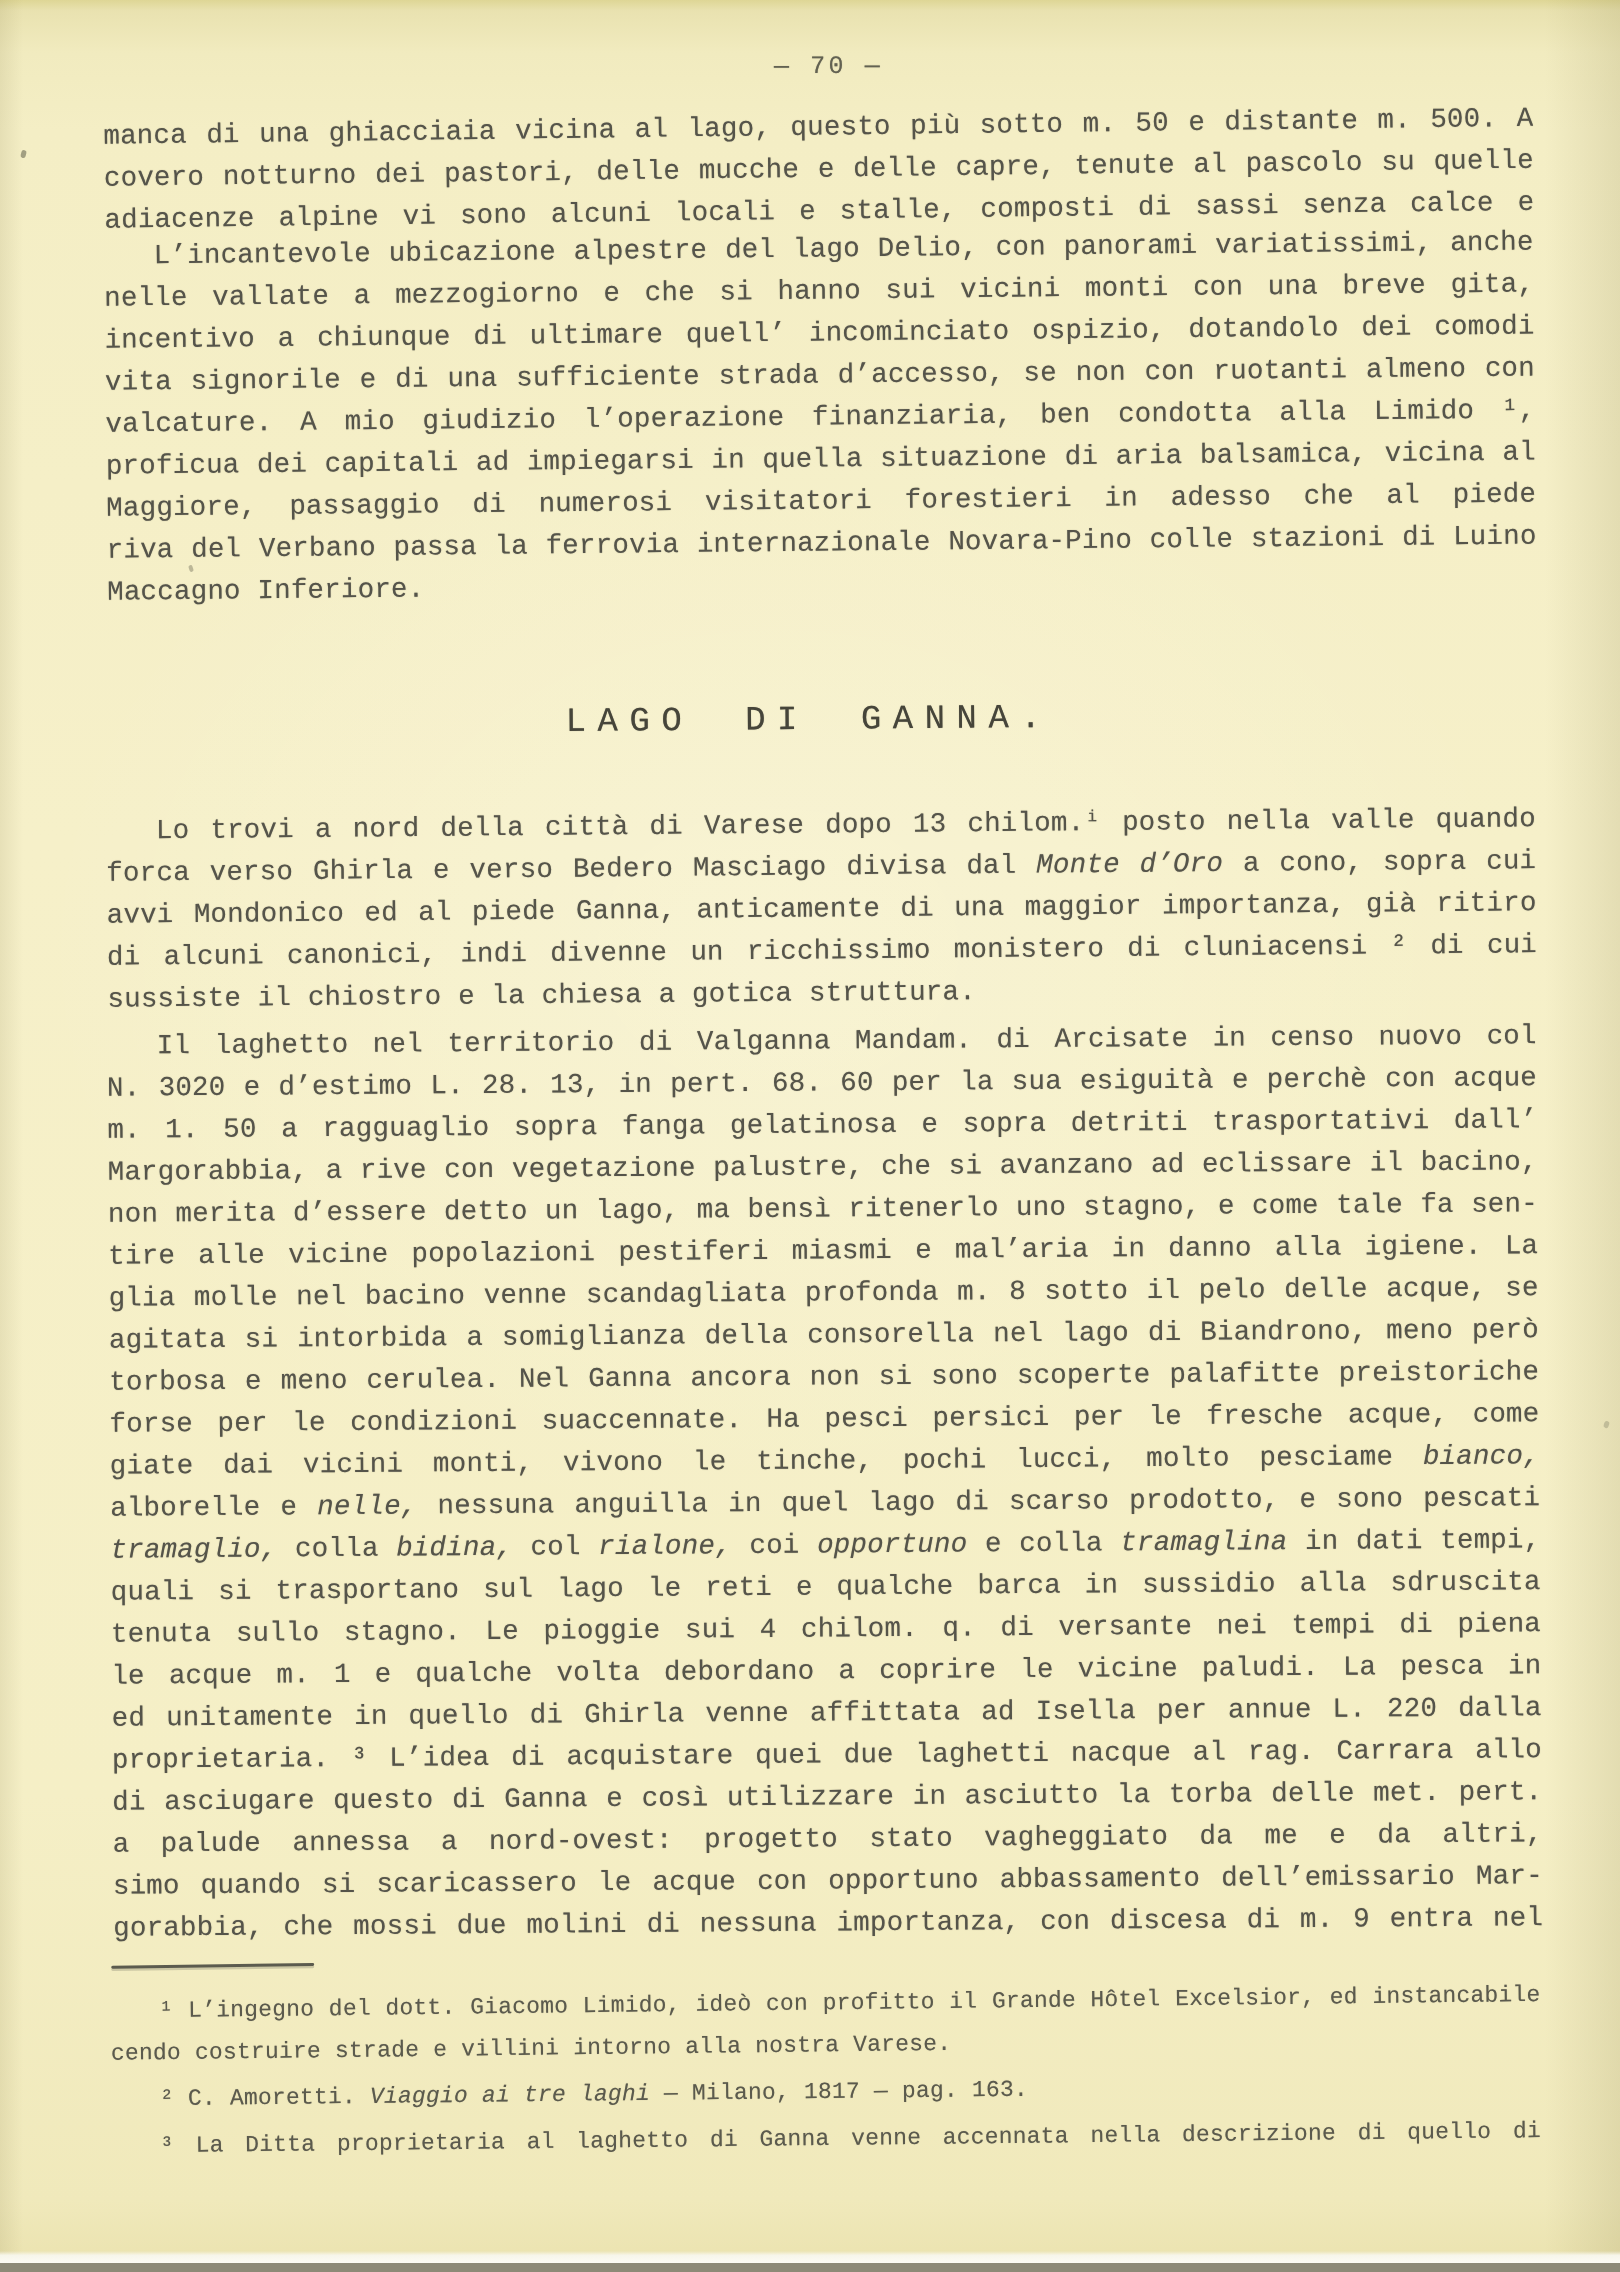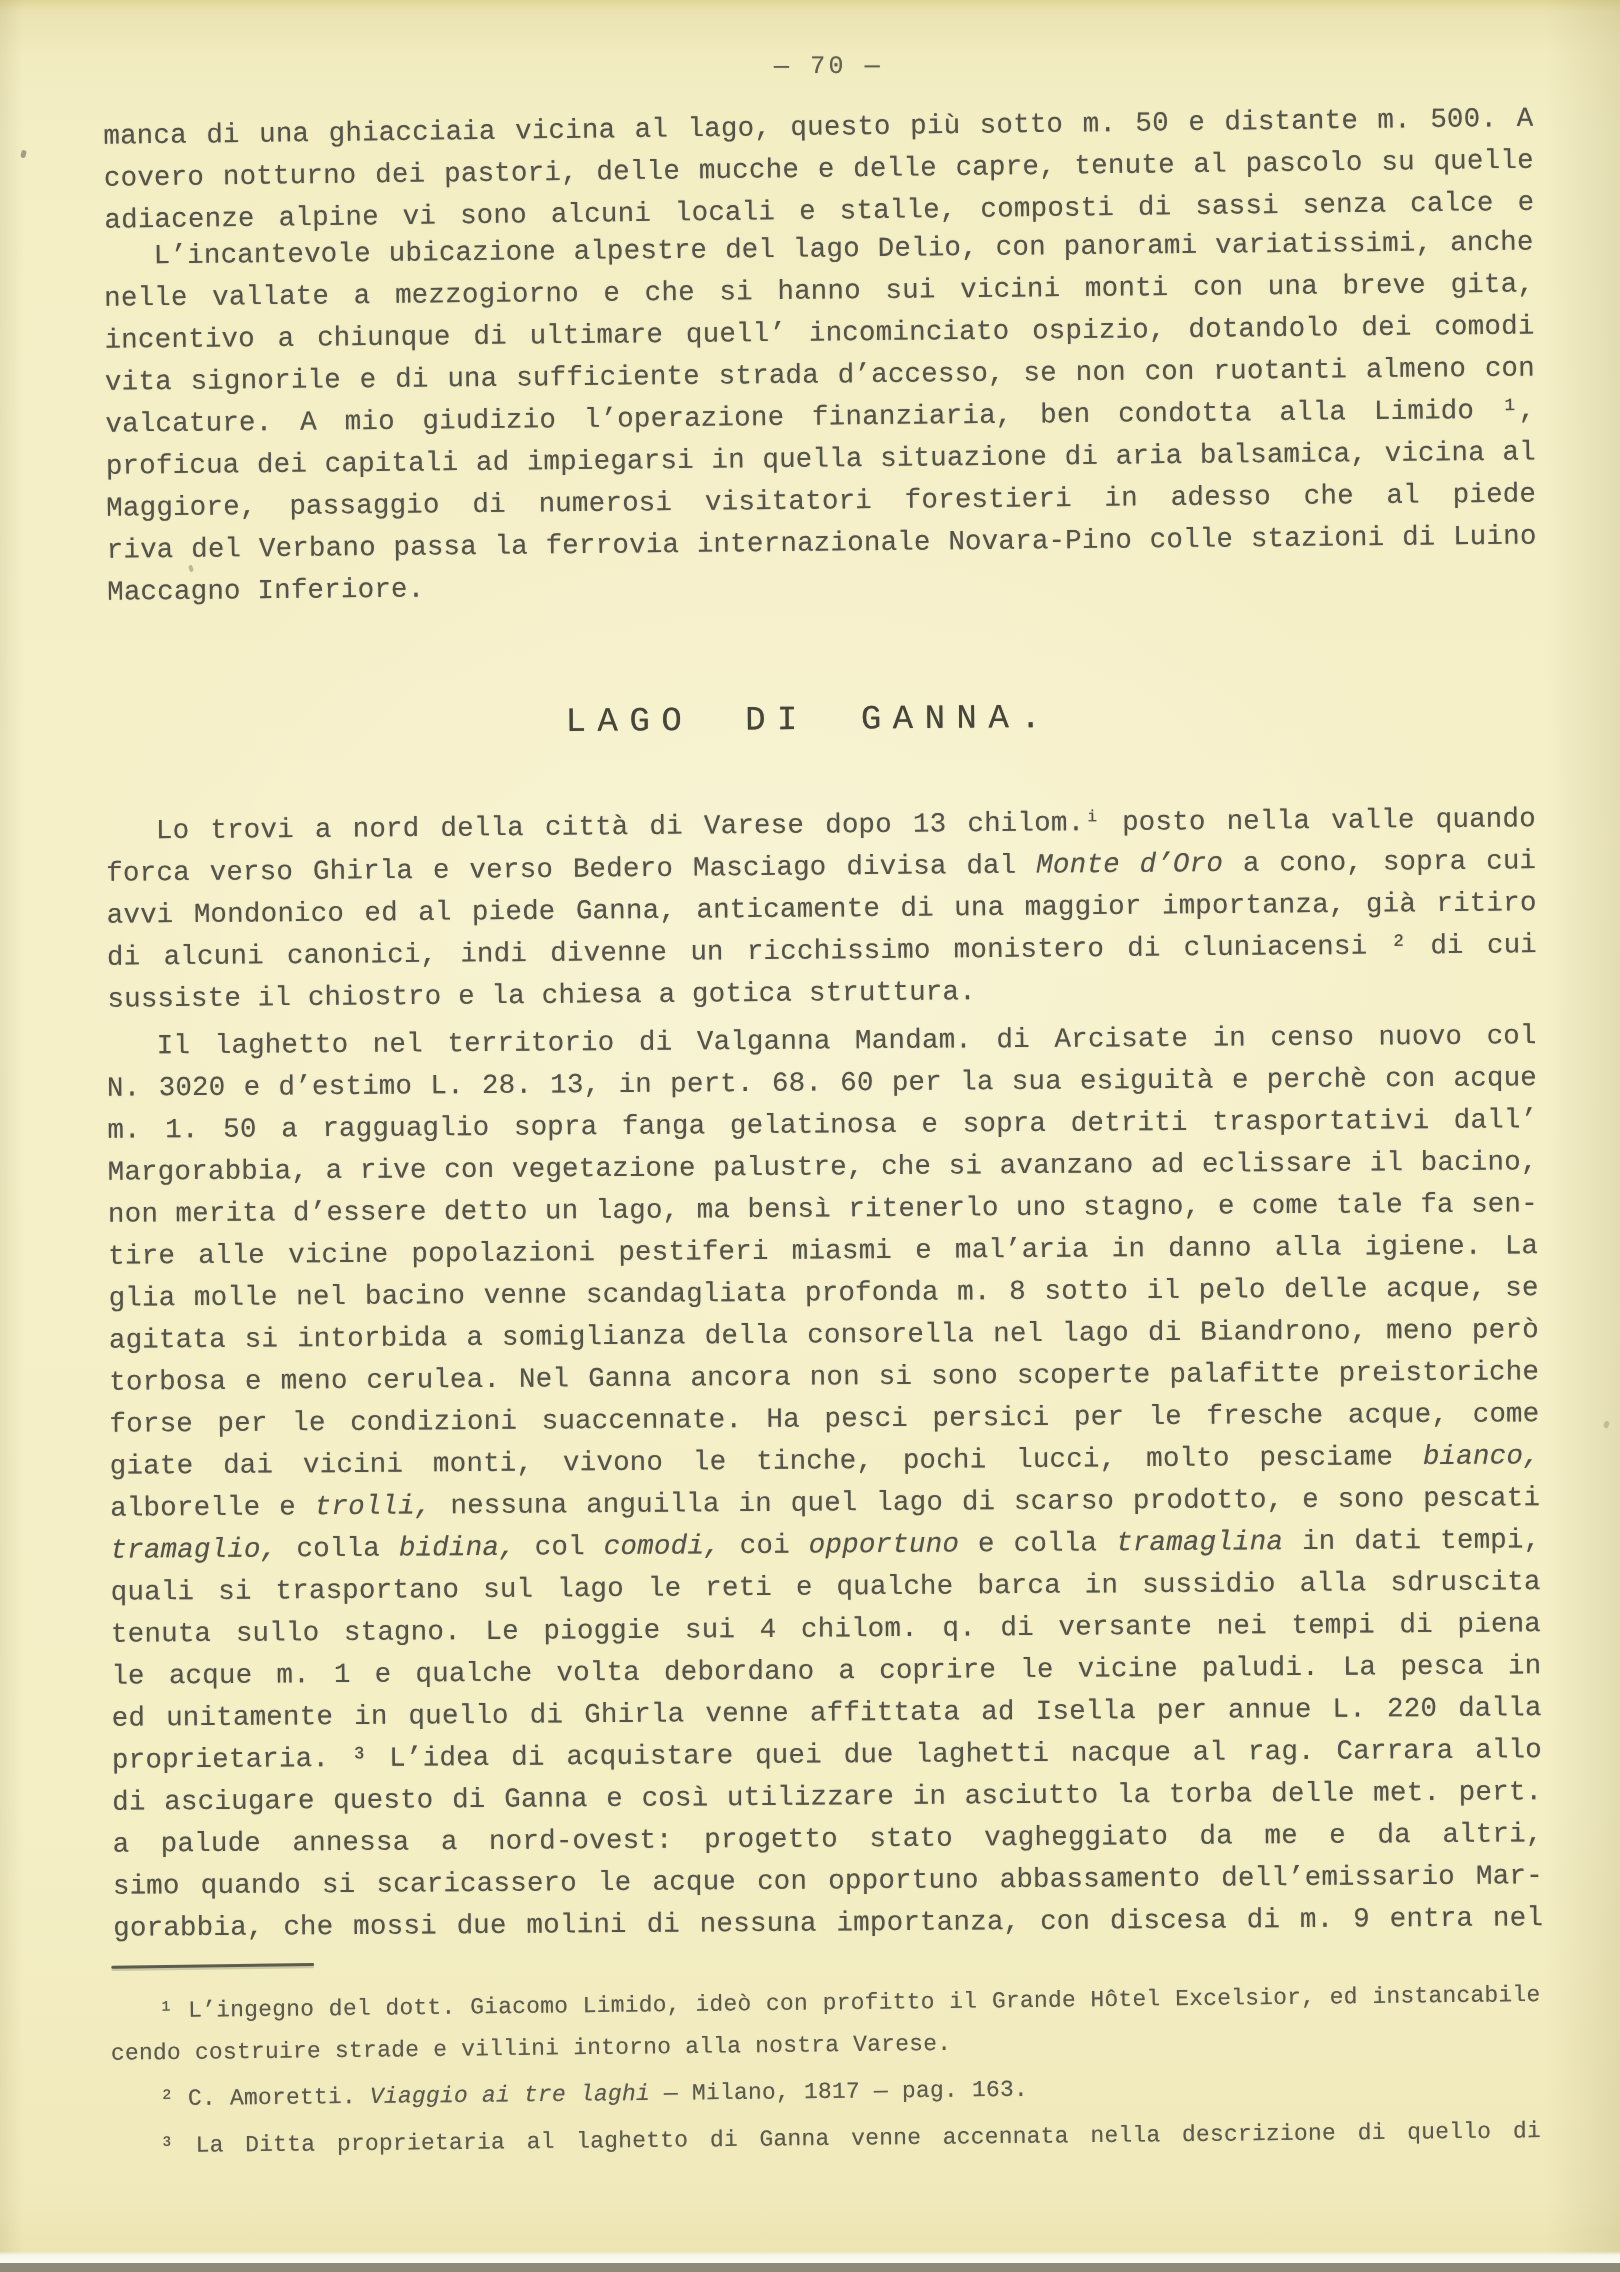--- a/index.html
+++ b/index.html
@@ -110,22 +110,22 @@
         <div class="line">N. 3020 e d’estimo L. 28. 13, in pert. 68. 60 per la sua esiguità e perchè con acque alte</div>
         <div class="line">m. 1. 50 a ragguaglio sopra fanga gelatinosa e sopra detriti trasportativi dall’ immittente</div>
         <div class="line">Margorabbia, a rive con vegetazione palustre, che si avanzano ad eclissare il bacino,</div>
         <div class="line">non merita d’essere detto un lago, ma bensì ritenerlo uno stagno, e come tale fa sen-</div>
         <div class="line">tire alle vicine popolazioni pestiferi miasmi e mal’aria in danno alla igiene. La fanghi-</div>
         <div class="line">glia molle nel bacino venne scandagliata profonda m. 8 sotto il pelo delle acque, se</div>
         <div class="line">agitata si intorbida a somiglianza della consorella nel lago di Biandrono, meno però</div>
         <div class="line">torbosa e meno cerulea. Nel Ganna ancora non si sono scoperte palafitte preistoriche</div>
         <div class="line">forse per le condizioni suaccennate. Ha pesci persici per le fresche acque, come ombreg-</div>
         <div class="line">giate dai vicini monti, vivono le tinche, pochi lucci, molto pesciame <i>bianco, cavedini,</i></div>
-        <div class="line">alborelle e <i>trolli,</i> nessuna anguilla in quel lago di scarso prodotto, e sono pescati col</div>
-        <div class="line"><i>tramaglio,</i> colla <i>bidina,</i> col <i>comodi,</i> coi <i>opportuno</i> e colla <i>tramaglina</i> in dati tempi, nei</div>
+        <div class="line">alborelle e <i>nelle,</i> nessuna anguilla in quel lago di scarso prodotto, e sono pescati col</div>
+        <div class="line"><i>tramaglio,</i> colla <i>bidina,</i> col <i>rialone,</i> coi <i>opportuno</i> e colla <i>tramaglina</i> in dati tempi, nei</div>
         <div class="line">quali si trasportano sul lago le reti e qualche barca in sussidio alla sdruscita navicella</div>
         <div class="line">tenuta sullo stagno. Le pioggie sui 4 chilom. q. di versante nei tempi di piena alzano</div>
         <div class="line">le acque m. 1 e qualche volta debordano a coprire le vicine paludi. La pesca in questo</div>
         <div class="line">ed unitamente in quello di Ghirla venne affittata ad Isella per annue L. 220 dalla ditta</div>
         <div class="line">proprietaria. ³ L’idea di acquistare quei due laghetti nacque al rag. Carrara allo scopo</div>
         <div class="line">di asciugare questo di Ganna e così utilizzare in asciutto la torba delle met. pert. 500</div>
         <div class="line">a palude annessa a nord-ovest: progetto stato vagheggiato da me e da altri, possibilis-</div>
         <div class="line">simo quando si scaricassero le acque con opportuno abbassamento dell’emissario Mar-</div>
         <div class="line">gorabbia, che mossi due molini di nessuna importanza, con discesa di m. 9 entra nel</div>
       </div>

